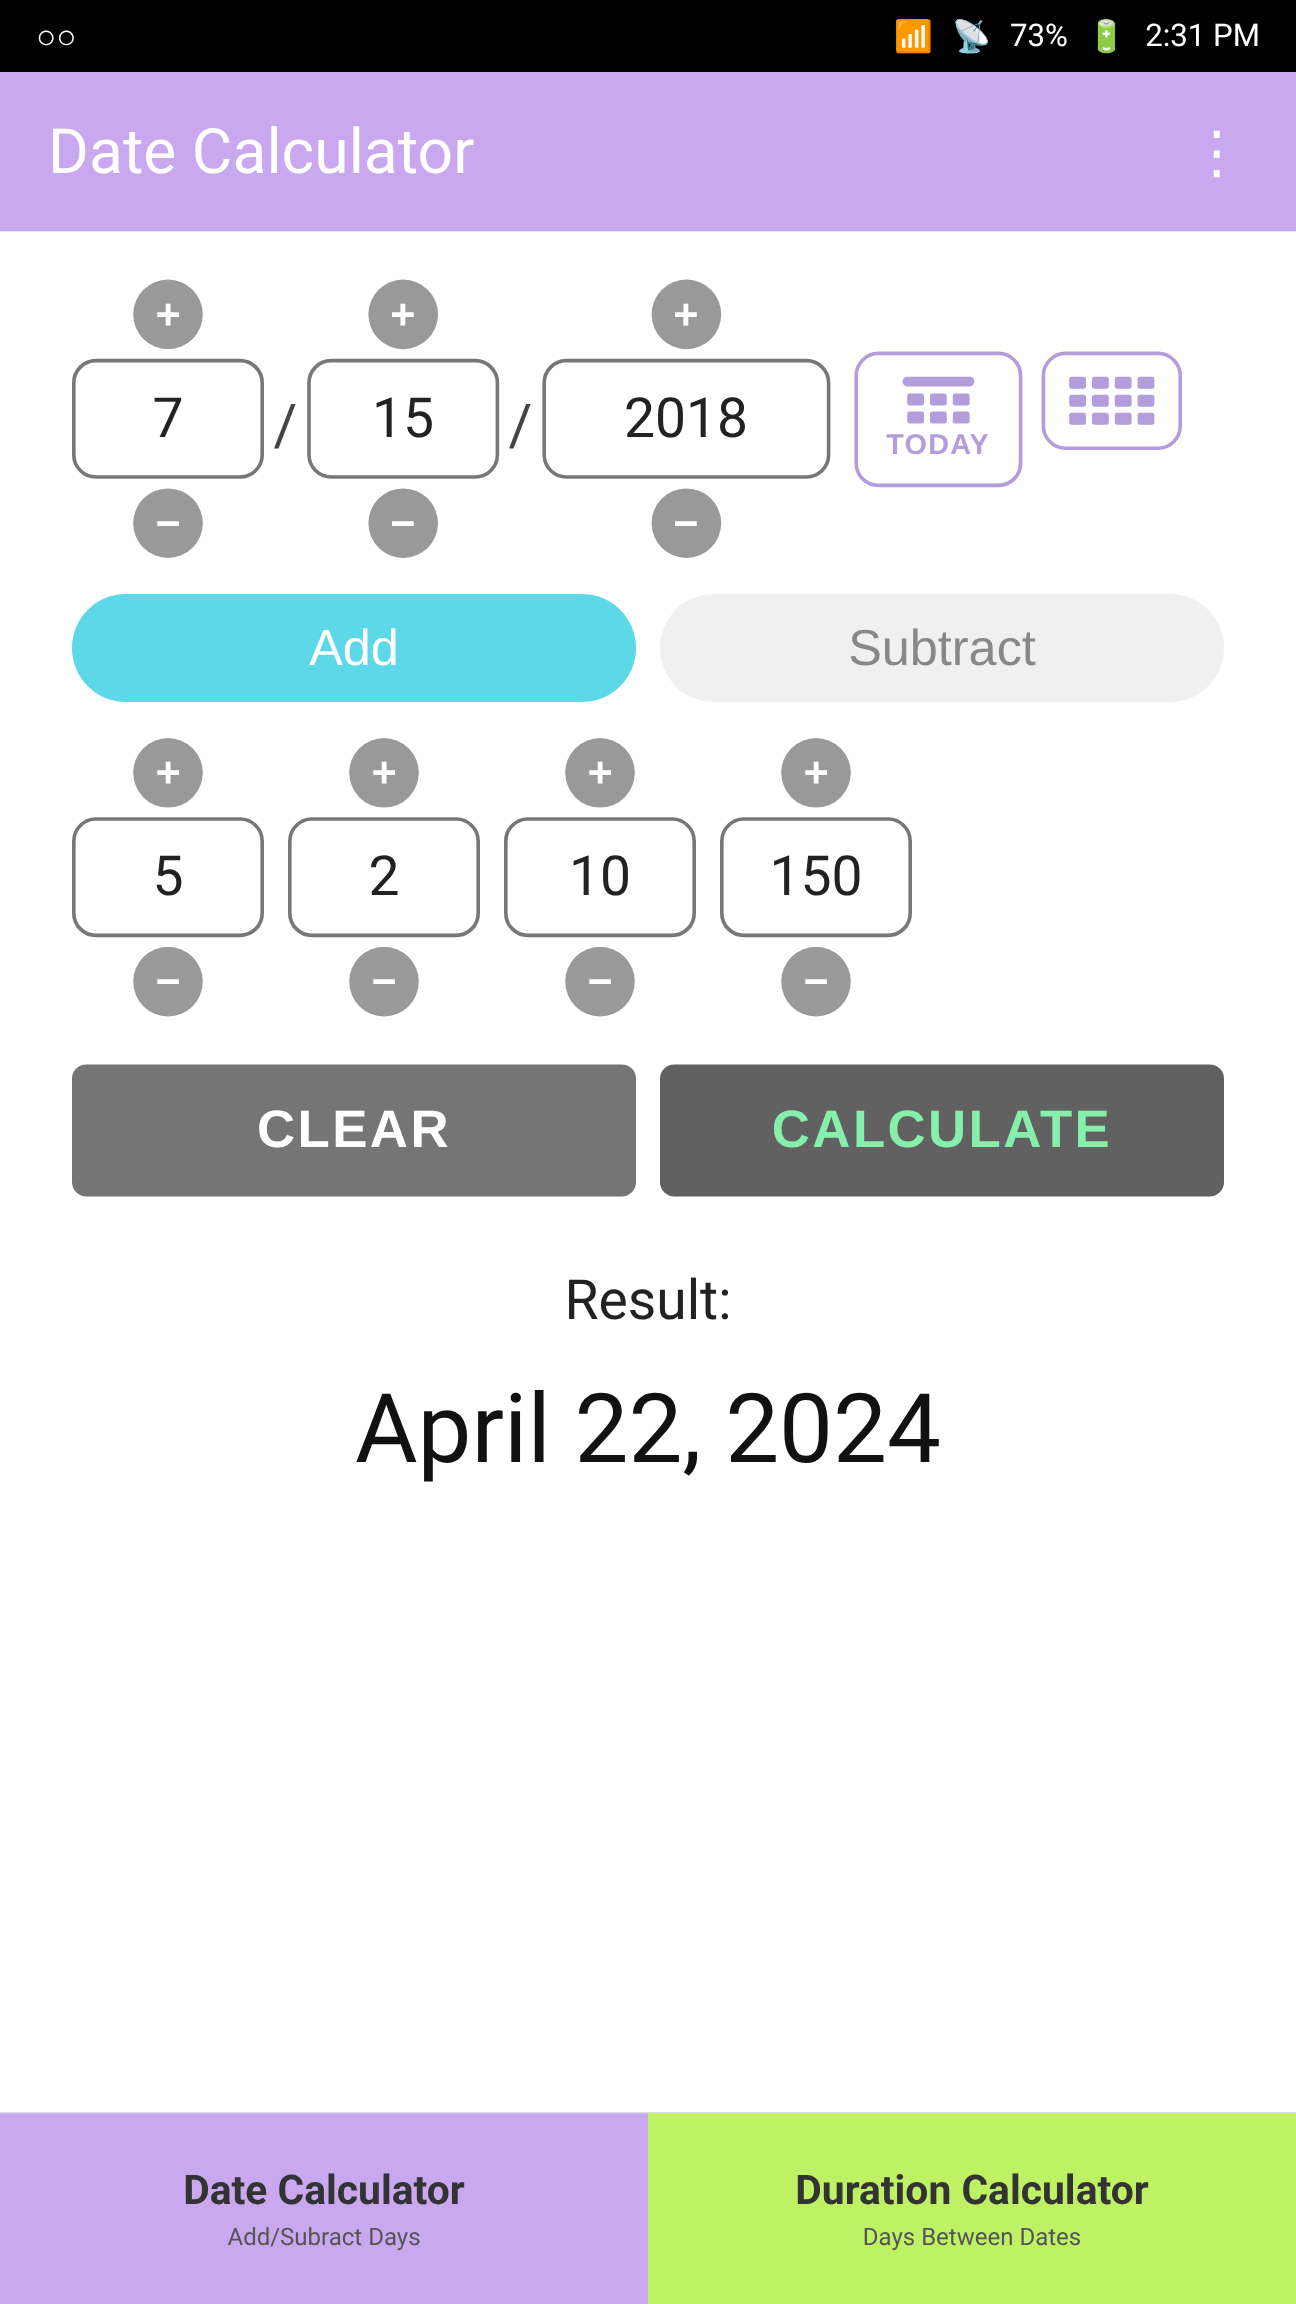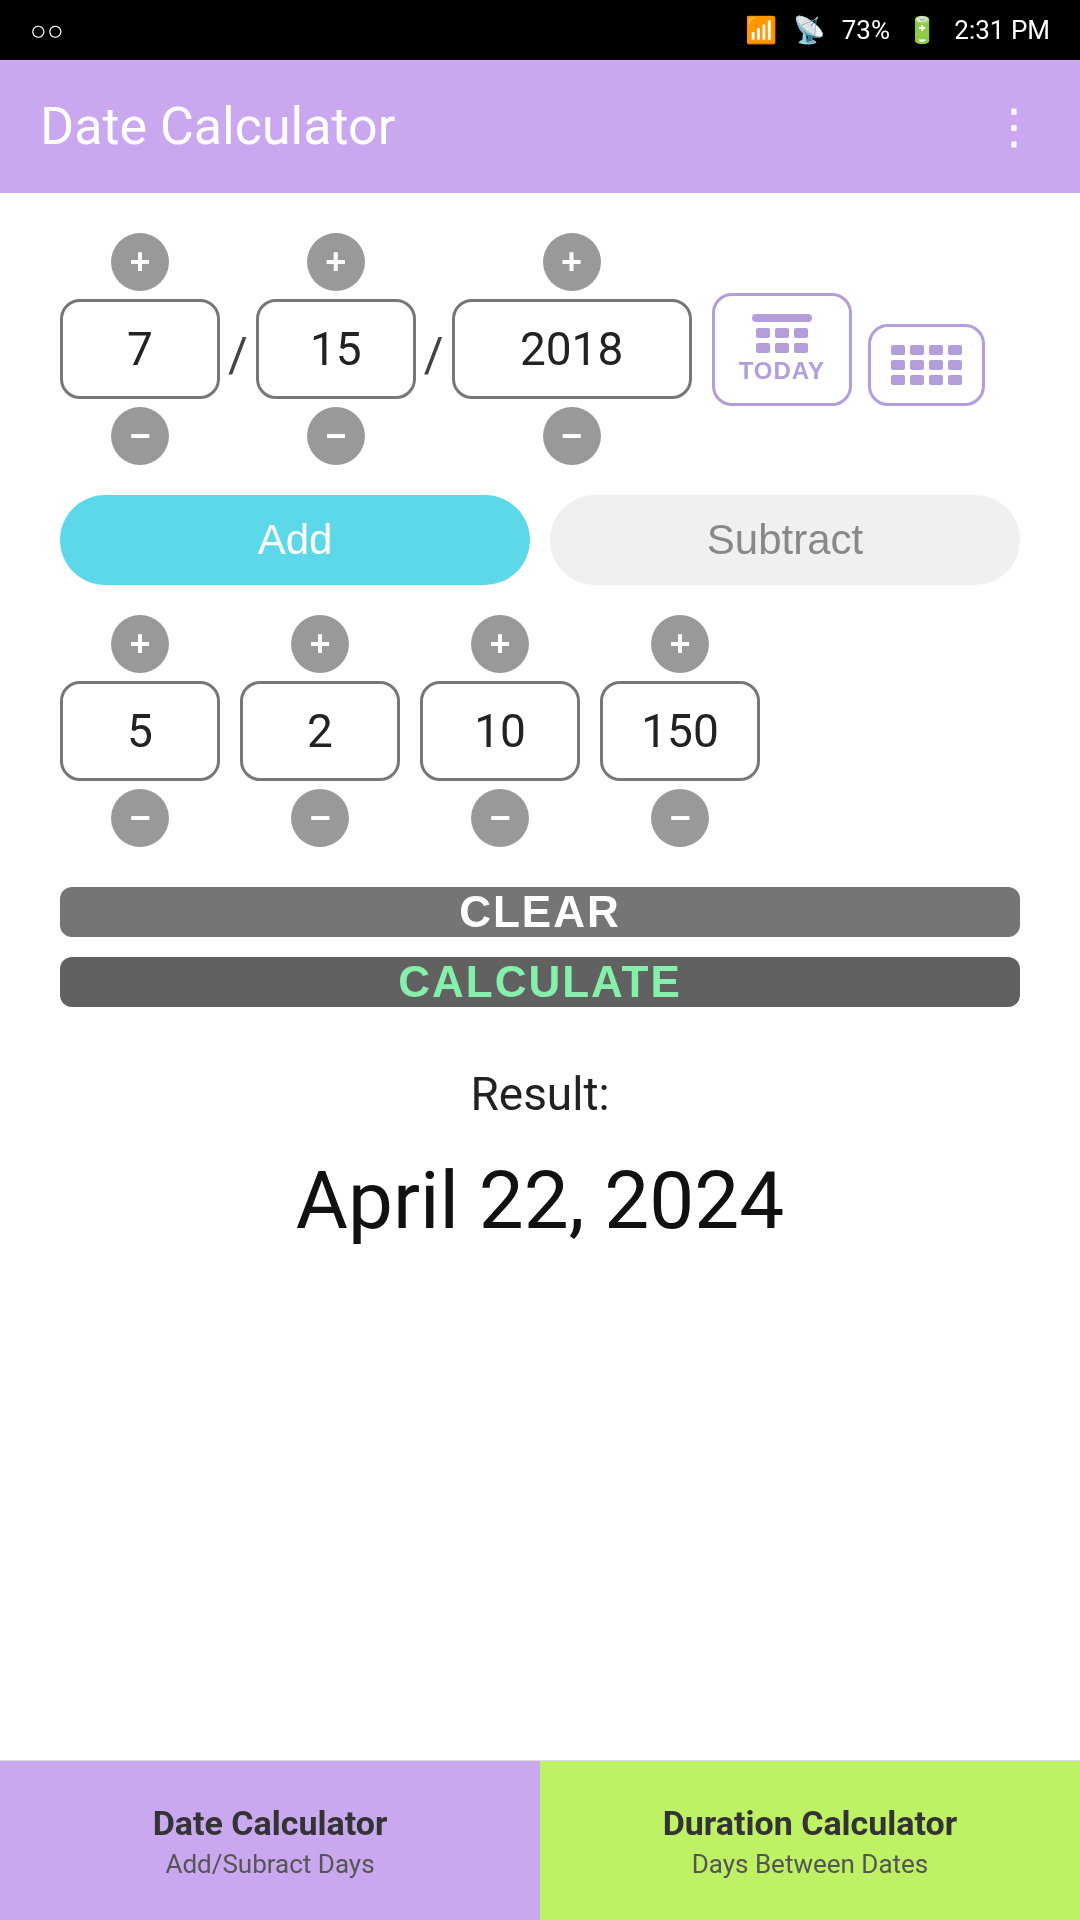--- a/index.html
+++ b/index.html
@@ -144,21 +144,21 @@
       display: flex;
       align-items: center;
       justify-content: center;
       cursor: pointer;
       background: #fff;
       margin-left: 16px;
     }
 
     .calendar-pair {
       display: flex;
-      align-items: flex-end;
+      align-items: flex-start;
       margin-left: 20px;
     }
 
     
     .toggle-row {
       display: flex;
       gap: 20px;
       margin: 30px 0;
     }
 
@@ -192,21 +192,20 @@
 
     .spinner-group-small .spinner-box {
       width: 160px;
     }
 
     
     .action-row {
       display: flex;
       gap: 20px;
       margin: 40px 0;
-      flex-direction: column;
     }
 
     .action-btn {
       flex: 1;
       height: 110px;
       border-radius: 12px;
       border: none;
       font-size: 44px;
       font-weight: bold;
       cursor: pointer;
@@ -272,21 +271,21 @@
       background: #bef264;
     }
 
     .nav-tab-title {
       font-size: 34px;
       font-weight: bold;
       color: #333;
     }
 
     .nav-tab-subtitle {
-      font-size: 26px;
+      font-size: 20px;
       color: #555;
     }
   </style>
 </head>
 <body>
 
 <div class="status-bar">
   <div class="status-left">
     <span>○○</span>
   </div>

